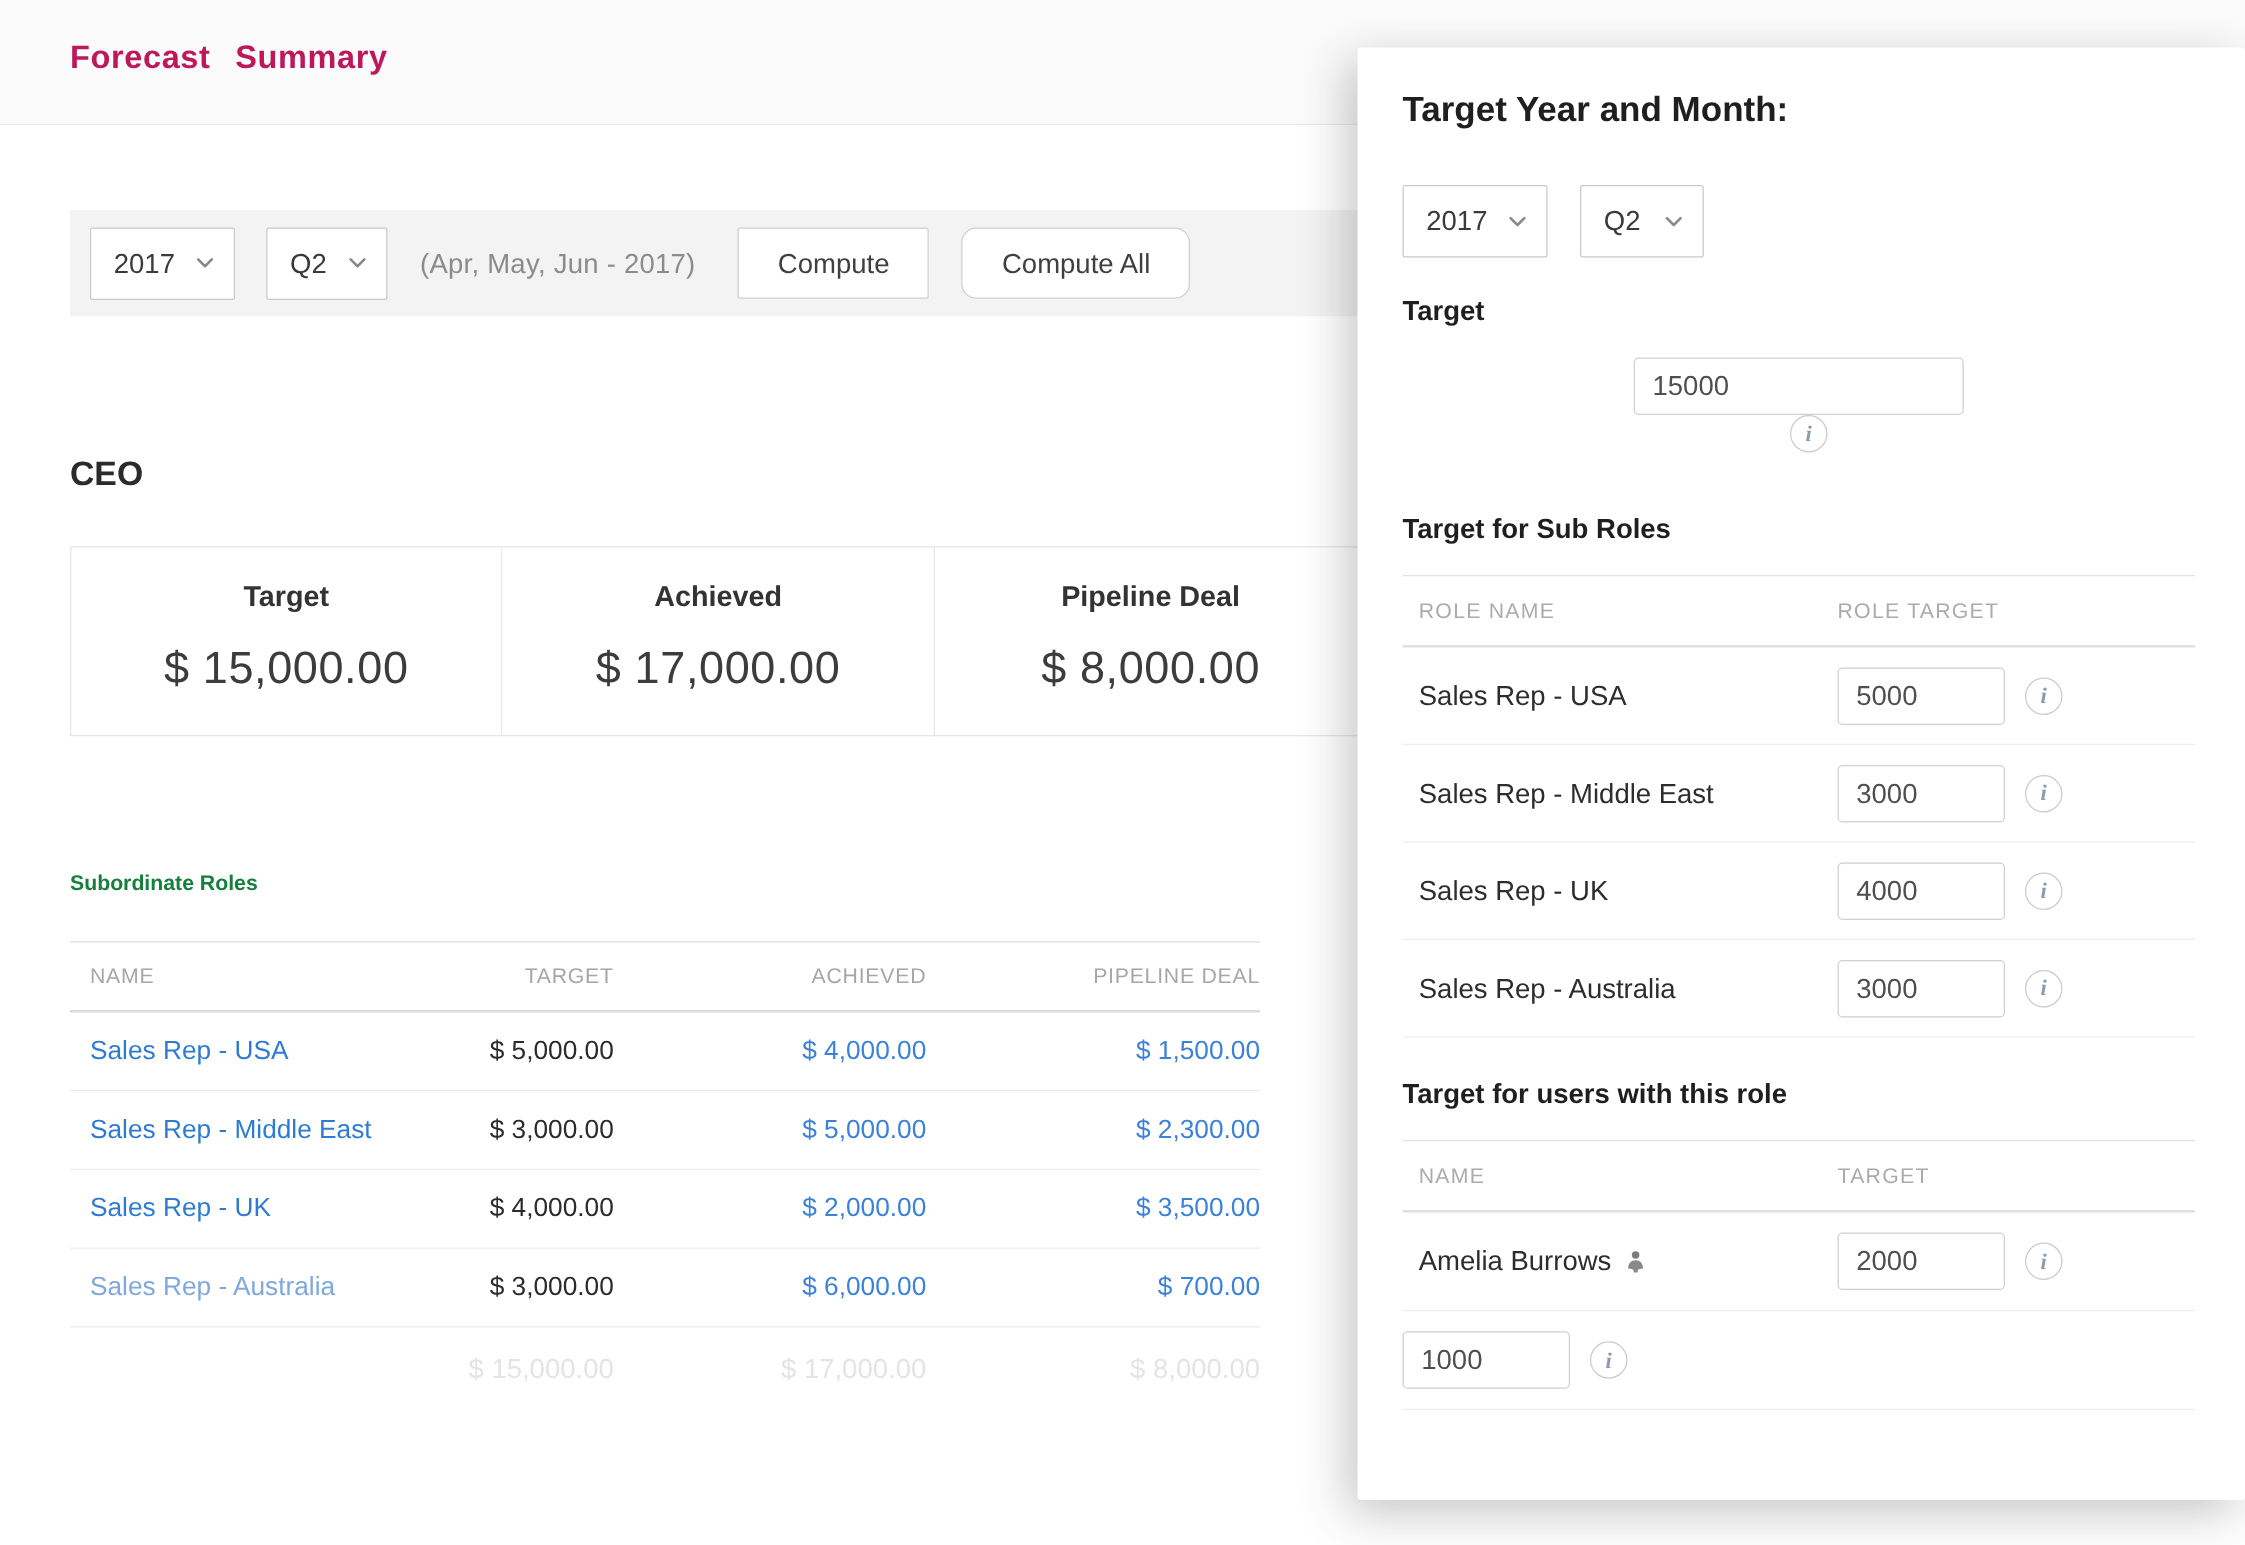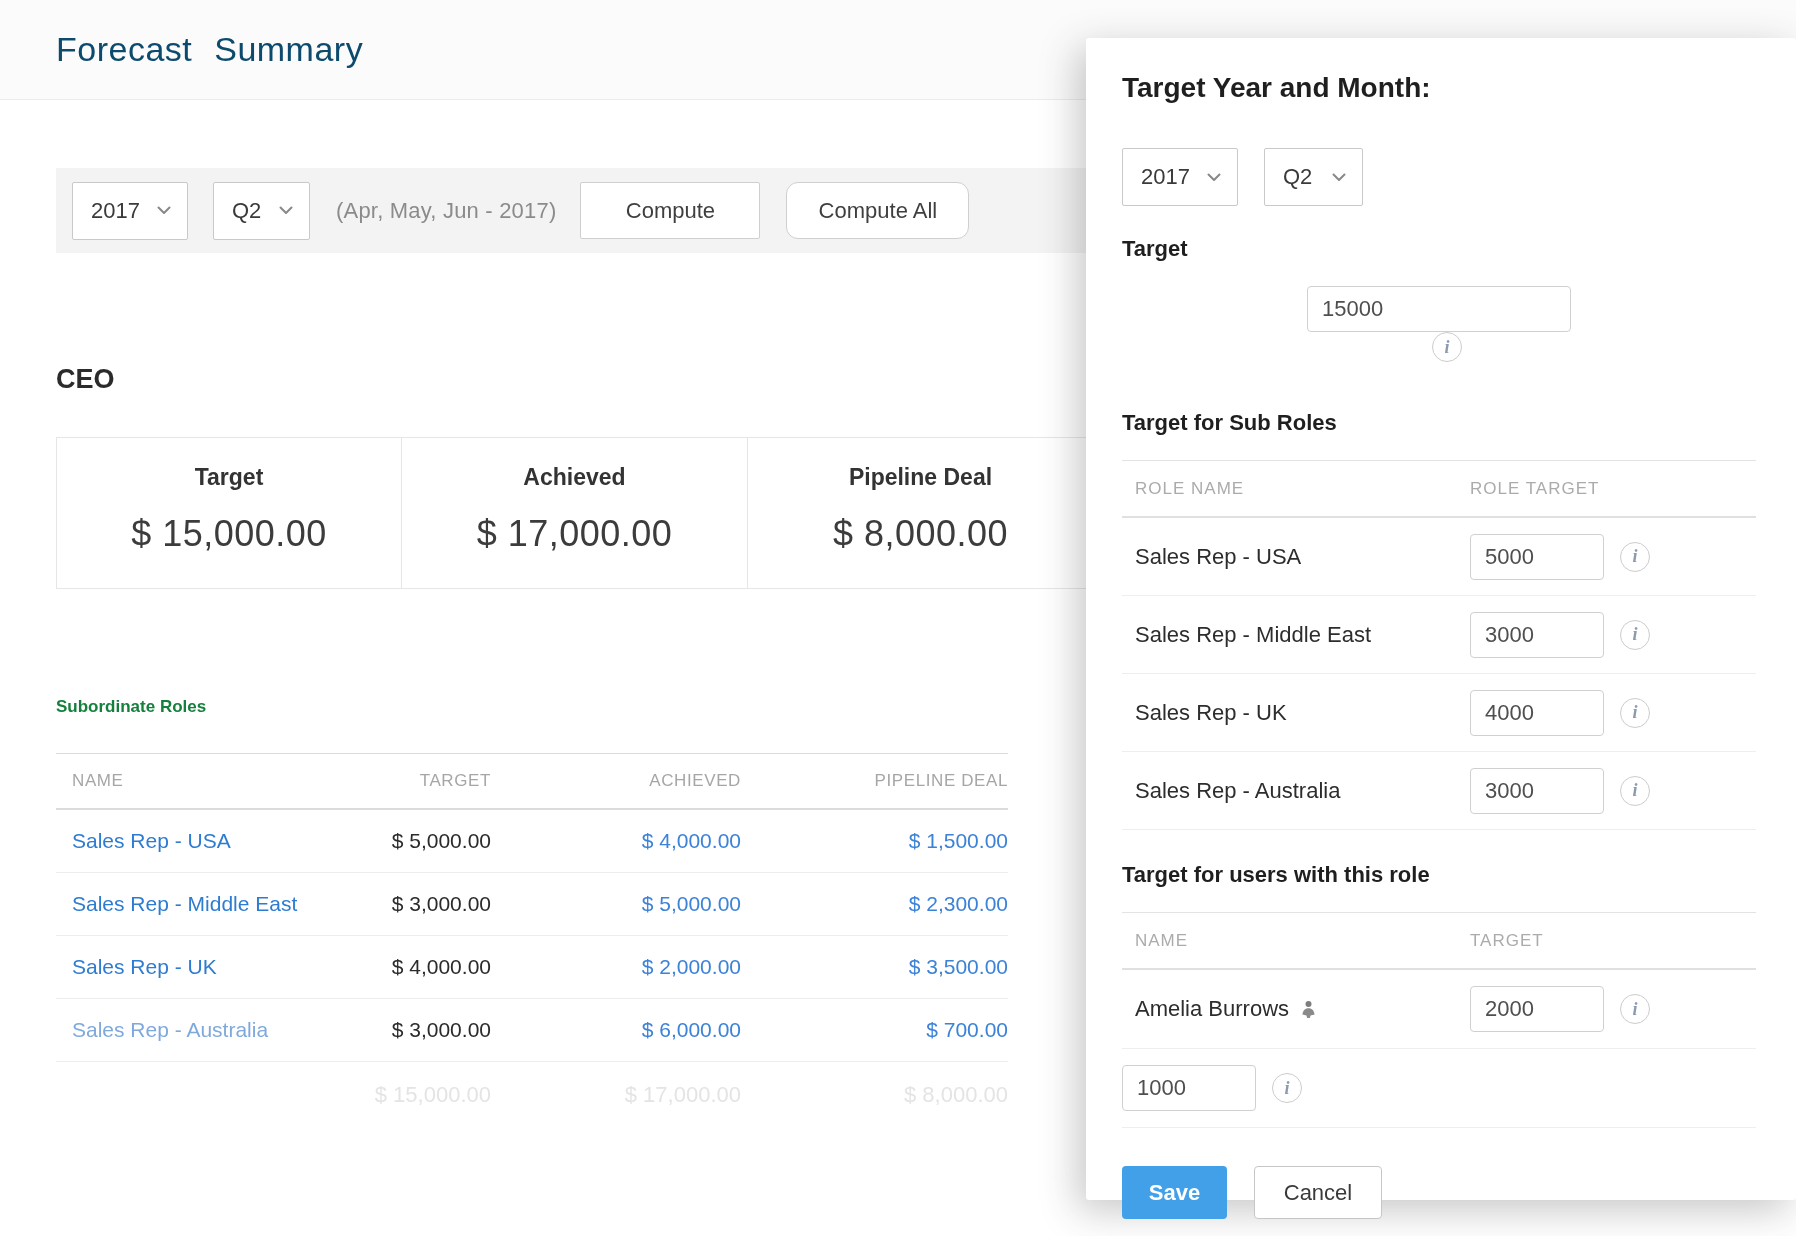--- a/index.html
+++ b/index.html
@@ -13,21 +13,21 @@
   }
   .canvas { position: absolute; inset: 0; }
 
   
   .top-band {
     position: absolute; left: 0; top: 0; width: 1796px; height: 100px;
     background: #fbfbfb; border-bottom: 1px solid #ebebeb;
   }
   .page-title {
     position: absolute; left: 56px; top: 30px;
-    font-size: 34px; font-weight: 400; color: #0c4a6e;
+    font-size: 26px; font-weight: 700; color: #be185d;
     letter-spacing: 0.5px; word-spacing: 12px;
   }
 
   
   .toolbar {
     position: absolute; left: 56px; top: 168px; width: 1740px; height: 85px;
     background: #f3f3f3; display: flex; align-items: center;
   }
   .select-box {
     height: 58px; background: #fff; border: 1px solid #c9c9c9; border-radius: 2px;
@@ -35,21 +35,21 @@
     padding: 0 16px 0 18px; font-size: 22px; color: #3a3a3a; cursor: pointer;
   }
   .sel-year { margin-left: 16px; width: 116px; }
   .sel-quarter { margin-left: 25px; width: 97px; }
   .chev { margin-left: 12px; flex: 0 0 auto; }
   .period-hint { margin-left: 26px; font-size: 22px; color: #8b8b8b; letter-spacing: 0.2px; }
   .tb-btn {
     height: 57px; background: #fff; border: 1px solid #cfcfcf; border-radius: 2px;
     font-family: inherit; font-size: 22px; color: #3f3f3f; cursor: pointer; padding: 0 26px;
   }
-  .btn-compute { margin-left: 24px; width: 180px; }
+  .btn-compute { margin-left: 34px; width: 153px; }
   .btn-compute-all { margin-left: 26px; width: 183px; border-radius: 12px; }
 
   
   .ceo-heading {
     position: absolute; left: 56px; top: 364px;
     font-size: 27px; font-weight: 700; color: #2b2b2b;
   }
   .cards {
     position: absolute; left: 56px; top: 437px; width: 1038px; height: 152px;
     display: grid; grid-template-columns: 1fr 1fr 1fr;
@@ -301,19 +301,15 @@
         </div>
       </div>
       <div class="p-grid p-row row-79">
         <div class="p-val">
           <input class="text-input cell-input" type="text" value="1000" style="">
           <span class="info-badge">i</span>
         </div>
       </div>
     </div>
 
-    <div class="panel-actions">
-      <button class="save-btn">Save</button>
-      <button class="cancel-btn">Cancel</button>
-    </div>
   </aside>
 
 </div>
 
 </body></html>

